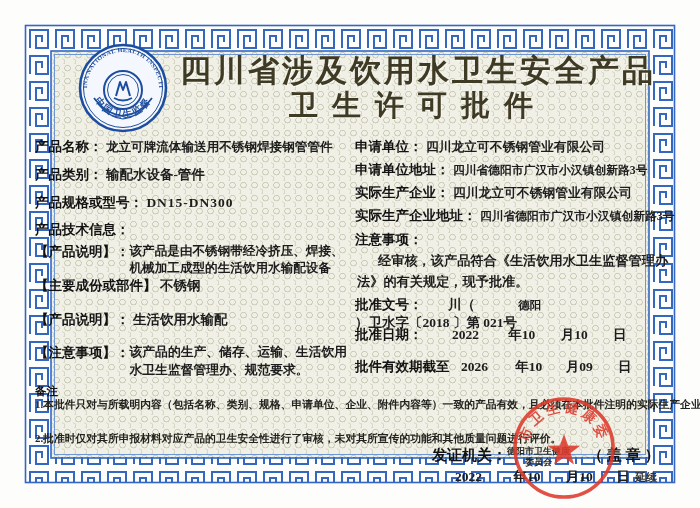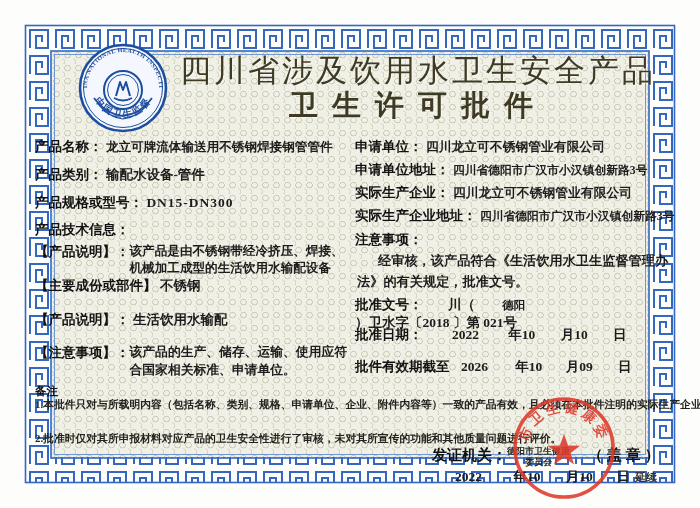--- a/index.html
+++ b/index.html
@@ -14,21 +14,21 @@
     background-color:#f1f0e6;
     background-image:
       radial-gradient(circle 3.6px at 50% 32%, rgba(255,255,255,0) 2.1px, rgba(146,150,112,.38) 2.5px, rgba(146,150,112,.38) 3.1px, rgba(255,255,255,0) 3.5px),
       radial-gradient(circle 3.6px at 0% 82%, rgba(255,255,255,0) 2.1px, rgba(146,150,112,.28) 2.5px, rgba(146,150,112,.28) 3.1px, rgba(255,255,255,0) 3.5px);
     background-size:11px 13px;
   }
   .frame{position:absolute;left:0;top:0;}
   .abs{position:absolute;white-space:nowrap;}
   .title1{
     left:168px;top:50px;width:500px;text-align:center;
-    font-size:31px;font-weight:400;letter-spacing:3px;color:#3e3a24;
+    font-size:31px;font-weight:700;letter-spacing:3px;color:#3e3a24;
     text-shadow:1px 1px 0 rgba(255,255,255,.55);
   }
   .title2{
     left:168px;top:86px;width:500px;text-align:center;
     font-size:29px;font-weight:700;letter-spacing:14px;color:#3e3a24;
     text-shadow:1px 1px 0 rgba(255,255,255,.55);
   }
   .lbl{font-weight:700;color:#121212;}
   .val{font-weight:600;color:#1d1d1d;}
   .row{position:absolute;font-size:13.5px;}
@@ -117,21 +117,21 @@
     <span class="lbl">【主要成份或部件】</span>
     <span class="val">不锈钢</span>
   </div>
 
   <div class="row" style="left:35px;top:311px;">
     <span class="lbl">【产品说明】：</span>
     <span class="val">生活饮用水输配</span>
   </div>
 
   <div class="row" style="left:35px;top:344px;">
-    <span class="lbl">【注意事项】：</span><span class="val wrapblock" style="width:222px;font-size:12.8px;line-height:1.4;">该产品的生产、储存、运输、使用应符合国家相关标准、申请单位。</span>
+    <span class="lbl">【注意事项】：</span><span class="val wrapblock" style="width:222px;font-size:12.8px;line-height:1.4;">该产品的生产、储存、运输、生活饮用水卫生监督管理办、规范要求。</span>
   </div>
 
   <div class="row" style="left:355px;top:138px;">
     <span class="lbl">申请单位：</span>
     <span class="val" style="font-size:12.8px;">四川龙立可不锈钢管业有限公司</span>
   </div>
 
   <div class="row" style="left:355px;top:161px;">
     <span class="lbl">申请单位地址：</span>
     <span class="val" style="font-size:11.8px;">四川省德阳市广汉市小汉镇创新路3号</span>
@@ -145,26 +145,26 @@
   <div class="row" style="left:355px;top:207px;">
     <span class="lbl">实际生产企业地址：</span>
     <span class="val" style="font-size:11.8px;">四川省德阳市广汉市小汉镇创新路3号</span>
   </div>
 
   <div class="row" style="left:355px;top:231px;">
     <span class="lbl">注意事项：</span>
   </div>
 
   <div class="row val" style="left:378px;top:252px;font-size:13.2px;">经审核，该产品符合《生活饮用水卫生监督管理办</div>
-  <div class="row val" style="left:357px;top:273px;font-size:13.2px;">法》的有关规定，批准文号。</div>
+  <div class="row val" style="left:357px;top:273px;font-size:13.2px;">法》的有关规定，现予批准。</div>
 
   <div class="row" style="left:355px;top:296px;">
     <span class="lbl">批准文号：</span>
     <span class="val seg" style="margin-left:22px;">川（</span>
-    <span class="val seg" style="margin:0 24px;font-size:11.5px;">德阳</span>
+    <span class="val seg" style="margin:0 40px;font-size:11.5px;">德阳</span>
     <span class="val seg">）卫水字〔2018 〕第 021号</span>
   </div>
 
   <div class="row" style="left:355px;top:326px;">
     <span class="lbl">批准日期：</span>
     <span class="val seg" style="margin-left:26px;">2022</span>
     <span class="val seg" style="margin-left:26px;">年10</span>
     <span class="val seg" style="margin-left:22px;">月10</span>
     <span class="val seg" style="margin-left:22px;">日</span>
   </div>

